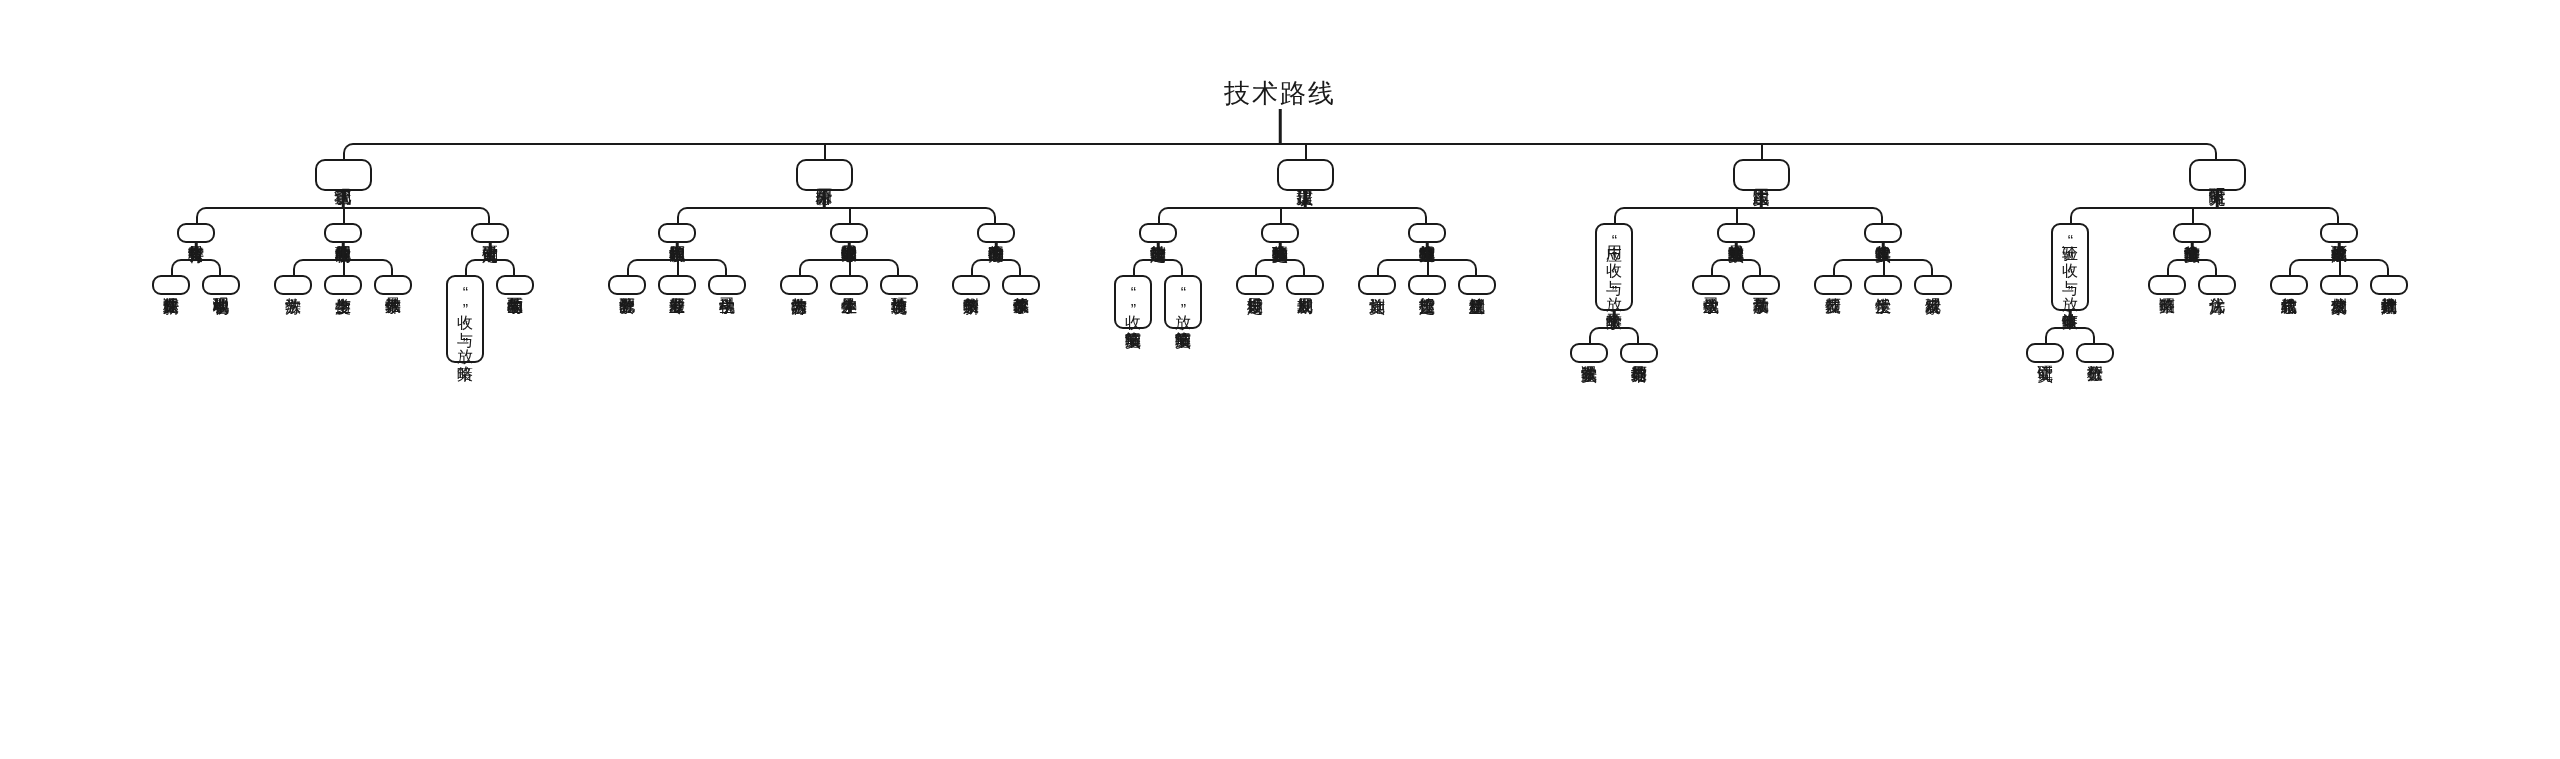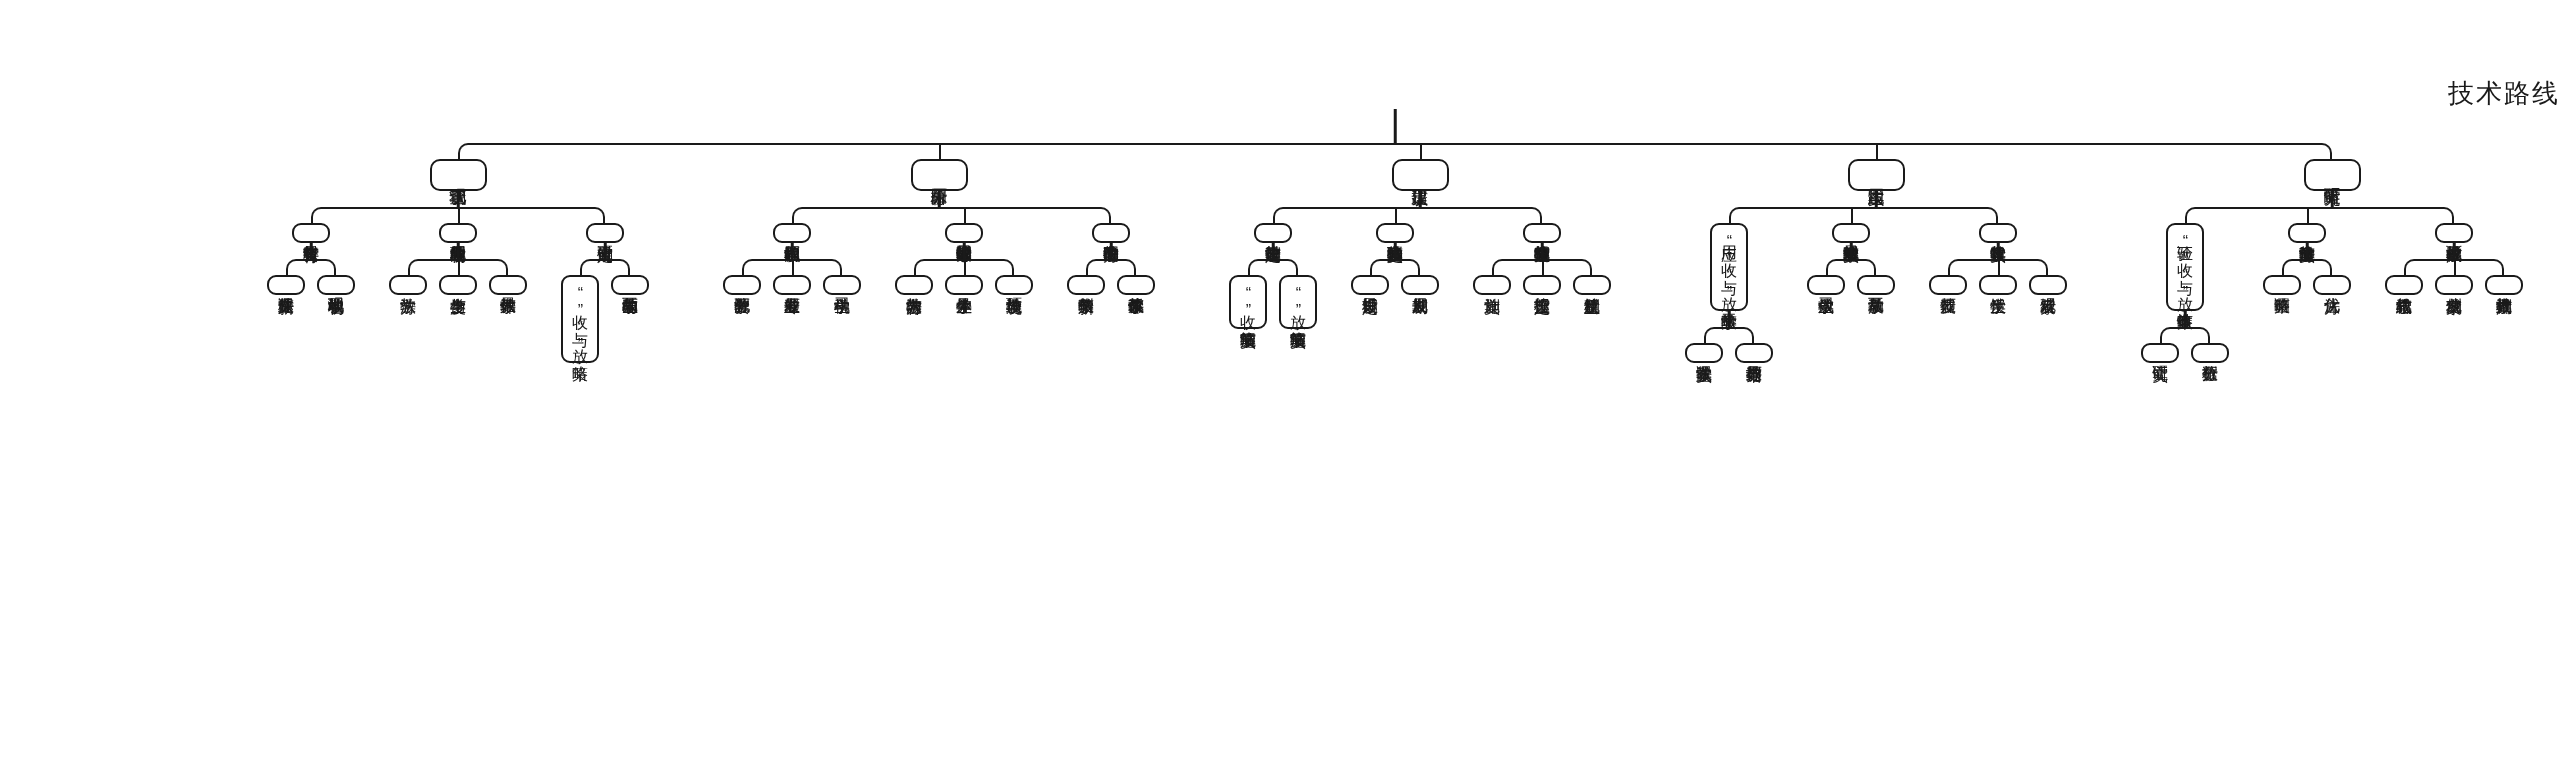--- a/index.html
+++ b/index.html
@@ -1,20 +1,20 @@
 <!DOCTYPE html>
 <html><head>
 <meta charset="utf-8">
 <style>
   * { margin:0; padding:0; box-sizing:border-box; }
   html,body { width:2560px; height:759px; background:#ffffff; overflow:hidden;
               font-family:"Liberation Sans", sans-serif; }
 
   .chart { width:2560px; height:759px; padding-top:78px;
-           display:flex; flex-direction:column; align-items:flex-end; }
+           display:flex; flex-direction:column; align-items:center; }
 
   .title { font-size:26px; line-height:1.2; color:#1a1a1a; letter-spacing:2px;
            text-align:center; }
 
   
   ul.children { display:flex; align-items:flex-start; justify-content:center;
                 list-style:none; position:relative; padding-top:16px; }
   ul.children::before { content:""; position:absolute; top:0; left:50%;
                         transform:translateX(-50%); width:2.5px; height:16px;
                         background:#1a1a1a; }

